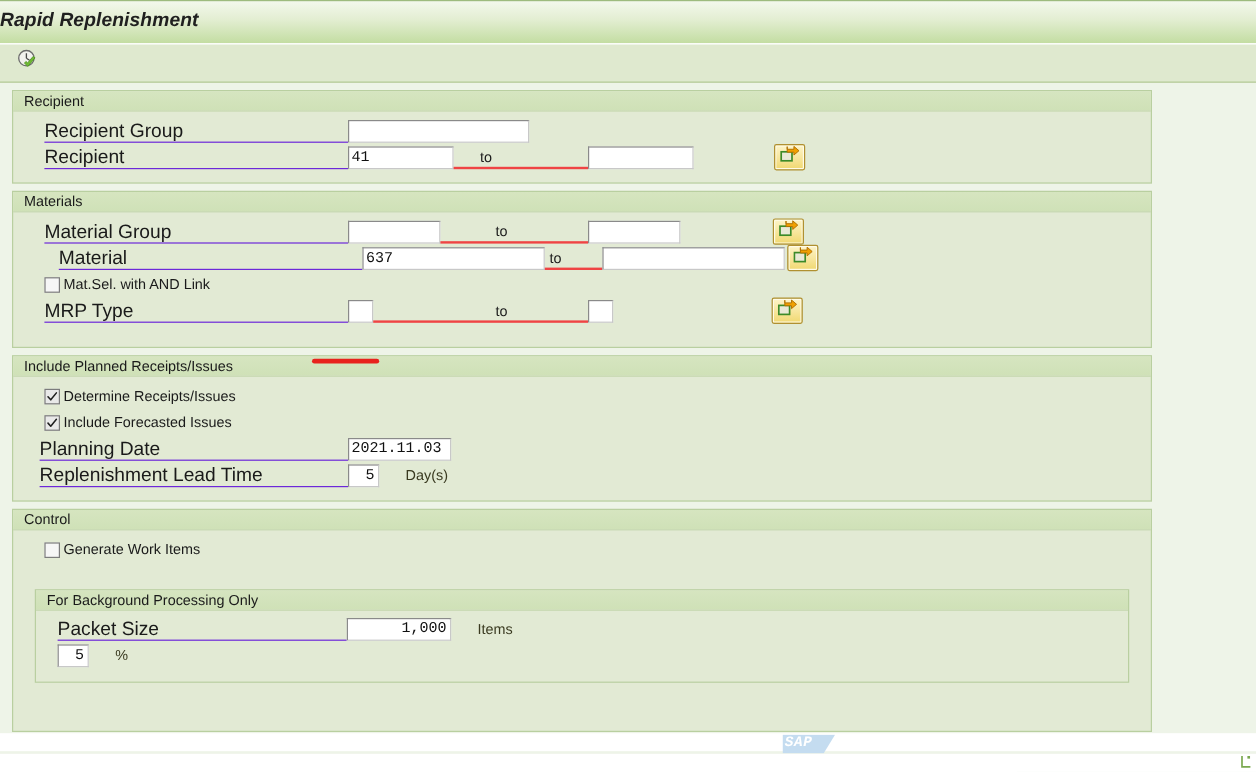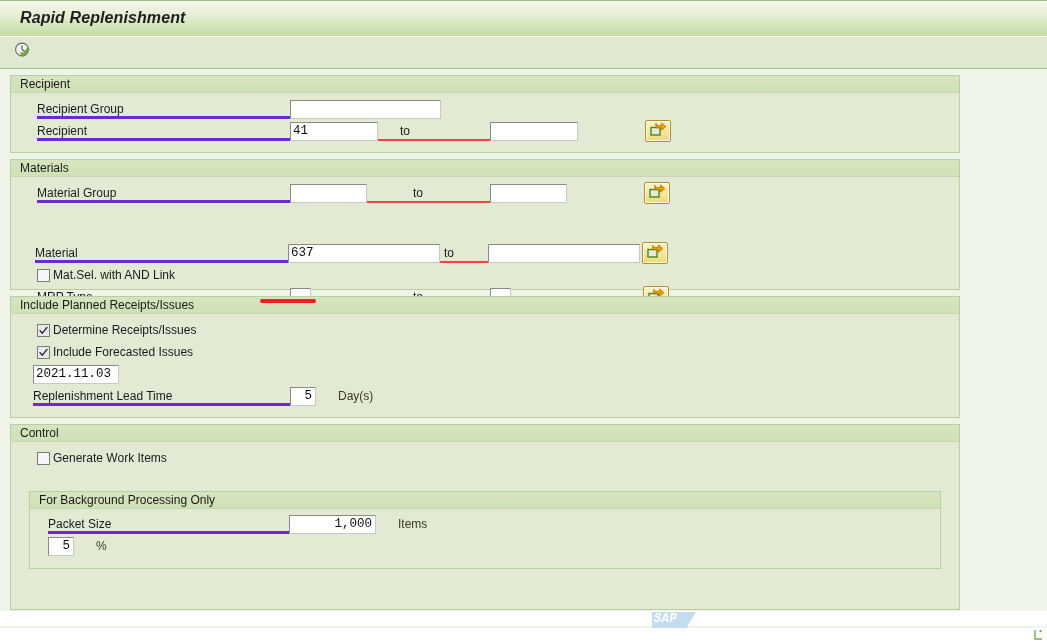--- a/index.html
+++ b/index.html
@@ -35,21 +35,20 @@
     align-items: center;
   }
   .titlebar::before {
     content: "";
     position: absolute;
     left: 0; right: 0; top: 0;
     height: 1px;
     background: #9dbb7e;
   }
   .title-text {
-    margin-left: 20px;
     font-size: 16px;
     font-weight: bold;
     font-style: italic;
     color: #202020;
     letter-spacing: 0.1px;
   }
 
   
   .toolbar {
     height: 32px;
@@ -113,24 +112,24 @@
   .subgroup > .group-body { padding: 4px 0 8px 0; }
 
   
   .row {
     position: relative;
     height: 22px;
     display: flex;
     align-items: center;
   }
   .lbl {
-    font-size: 12px;
+    font-size: 16px;
     color: #1a1a1a;
     white-space: nowrap;
-    border-bottom: 3px solid #6d28d9;
+    border-bottom: 1px solid #6d28d9;
     height: 19px;
     line-height: 19px;
     overflow: hidden;
   }
 
   
   input.f {
     font-family: "Liberation Mono", monospace;
     font-size: 12.5px;
     height: 19px;
@@ -303,21 +302,21 @@
             <div class="msel" style="margin-left:77px;">
               <span>
                 <svg width="17" height="15" viewBox="0 0 17 15">
                   <rect x="1" y="5.5" width="9" height="7.5" fill="#e9e9d6" stroke="#3c8a28" stroke-width="1.4"></rect>
                   <path d="M6 1.2 L6 3.4 L11.6 3.4 L11.6 1.0 L15.8 4.6 L11.6 8.2 L11.6 5.8 L6 5.8 Z" fill="#f0a000" stroke="#b07000" stroke-width="0.8" stroke-linejoin="round"></path>
                 </svg>
               </span>
             </div>
           </div>
 
-          <div class="row" style="padding-left:24px;margin-top:38px;">
+          <div class="row" style="padding-left:38px;">
             <div class="lbl" style="width:253px;">Material</div>
             <input class="f" type="text" style="width: 152px;" value="637">
             <div class="to" style="width:48px;padding-left:4px;">to</div>
             <input class="f" type="text" style="width: 152px;" value="">
             <div class="msel" style="margin-left:2px;">
               <span>
                 <svg width="17" height="15" viewBox="0 0 17 15">
                   <rect x="1" y="5.5" width="9" height="7.5" fill="#e9e9d6" stroke="#3c8a28" stroke-width="1.4"></rect>
                   <path d="M6 1.2 L6 3.4 L11.6 3.4 L11.6 1.0 L15.8 4.6 L11.6 8.2 L11.6 5.8 L6 5.8 Z" fill="#f0a000" stroke="#b07000" stroke-width="0.8" stroke-linejoin="round"></path>
                 </svg>
@@ -370,20 +369,21 @@
               <span class="cbx on">
                 <svg width="9" height="9" viewBox="0 0 9 9">
                   <path d="M1 4.6 L3.3 7.2 L8 1.4" fill="none" stroke="#202020" stroke-width="1.3" stroke-linecap="round" stroke-linejoin="round"></path>
                 </svg>
               </span>
               <span class="ctxt">Include Forecasted Issues</span>
             </div>
           </div>
 
           <div class="row" style="padding-left:22px;">
+            <div class="lbl" style="width:257px;">Planning Date</div>
             <input class="f" type="text" style="width: 86px;" value="2021.11.03">
           </div>
 
           <div class="row" style="padding-left:22px;">
             <div class="lbl" style="width:257px;">Replenishment Lead Time</div>
             <input class="f num" type="text" style="width: 26px;" value="5">
             <span class="unit">Day(s)</span>
           </div>
 
         </div>

